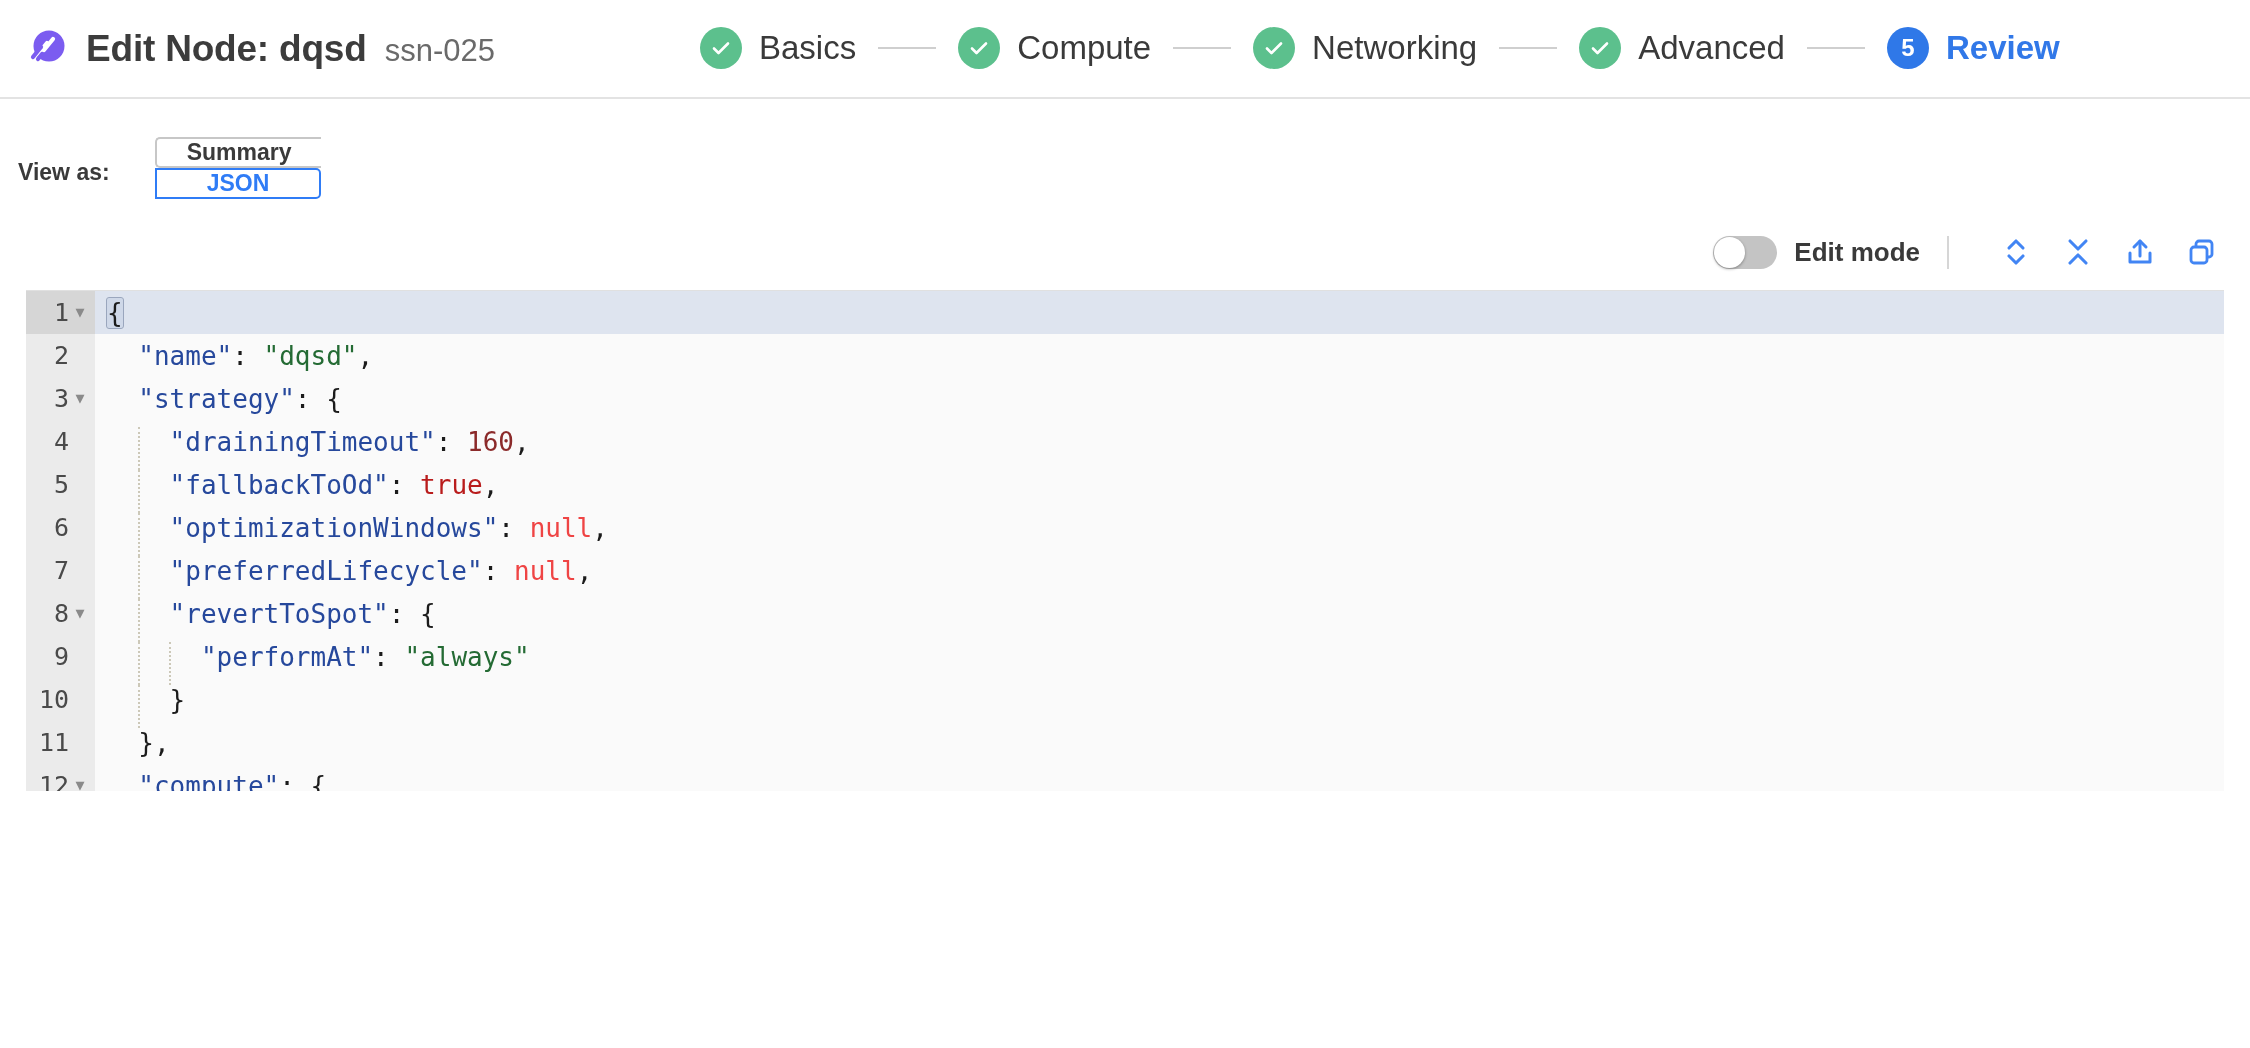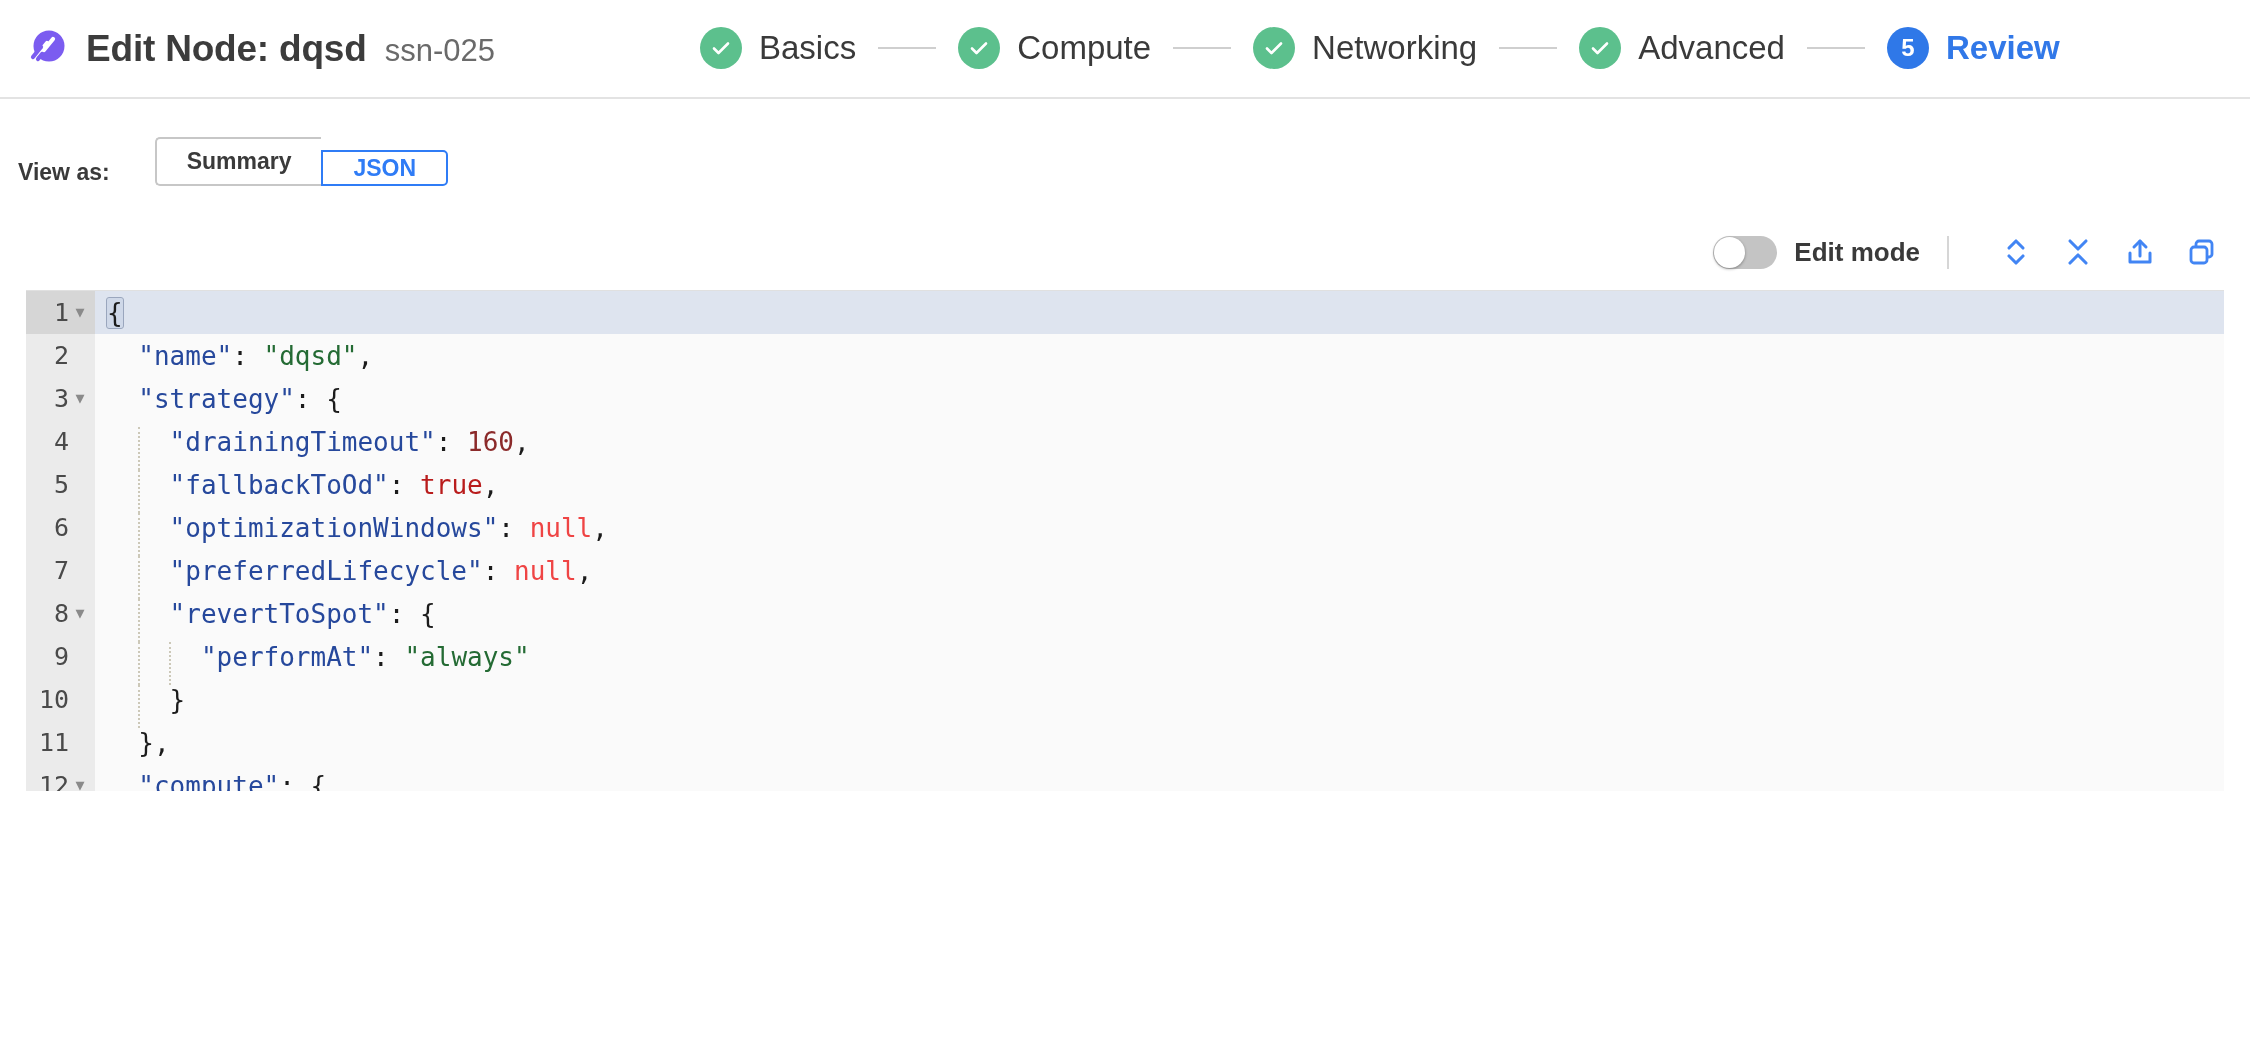--- a/index.html
+++ b/index.html
@@ -111,20 +111,21 @@
   }
   .viewas-label {
     font-size: 23px;
     font-weight: bold;
     color: #3a3a3a;
     margin-right: 45px;
   }
   .segmented {
     display: flex;
     height: 49px;
+    flex-direction: column;
   }
   .seg-btn {
     display: flex;
     align-items: center;
     justify-content: center;
     font-size: 23px;
     font-weight: bold;
     padding: 0 30px;
     background: #ffffff;
     cursor: pointer;
@@ -133,21 +134,20 @@
   .seg-btn.inactive {
     border: 2px solid #c7c7c7;
     border-right: none;
     border-radius: 5px 0 0 5px;
     color: #3a3a3a;
   }
   .seg-btn.active {
     border: 2px solid #2f7cf6;
     border-radius: 0 5px 5px 0;
     color: #2f7cf6;
-    margin-top: 13px;
   }
 
   
   .editor-toolbar {
     display: flex;
     align-items: center;
     justify-content: flex-end;
     padding-right: 26px;
     margin-top: 42px;
     height: 48px;

